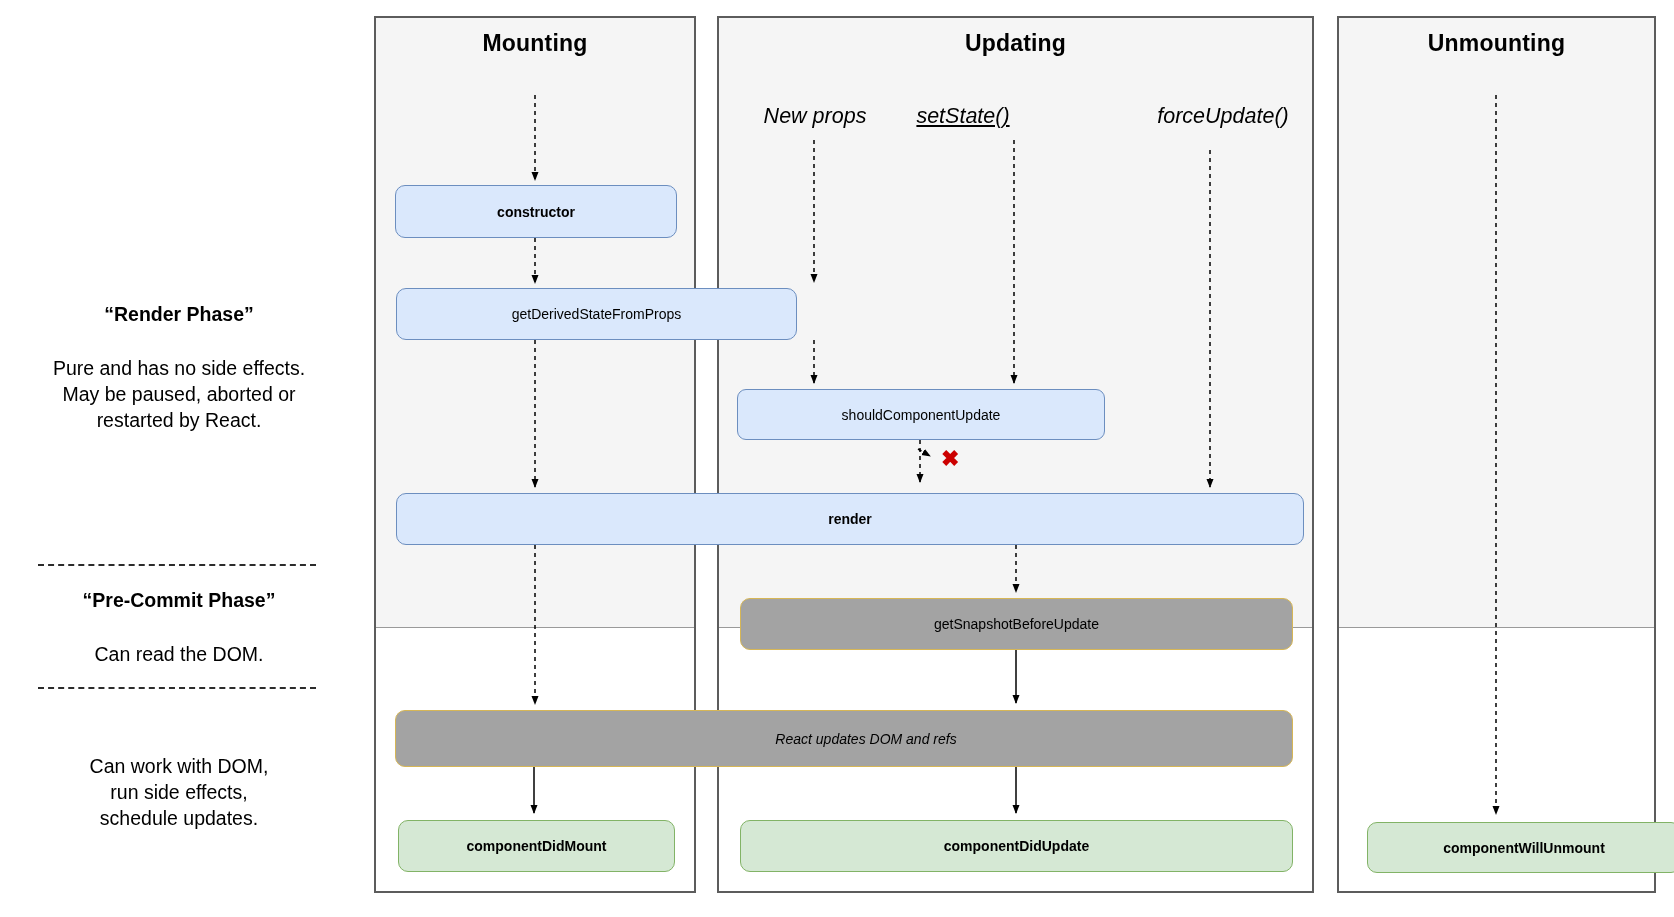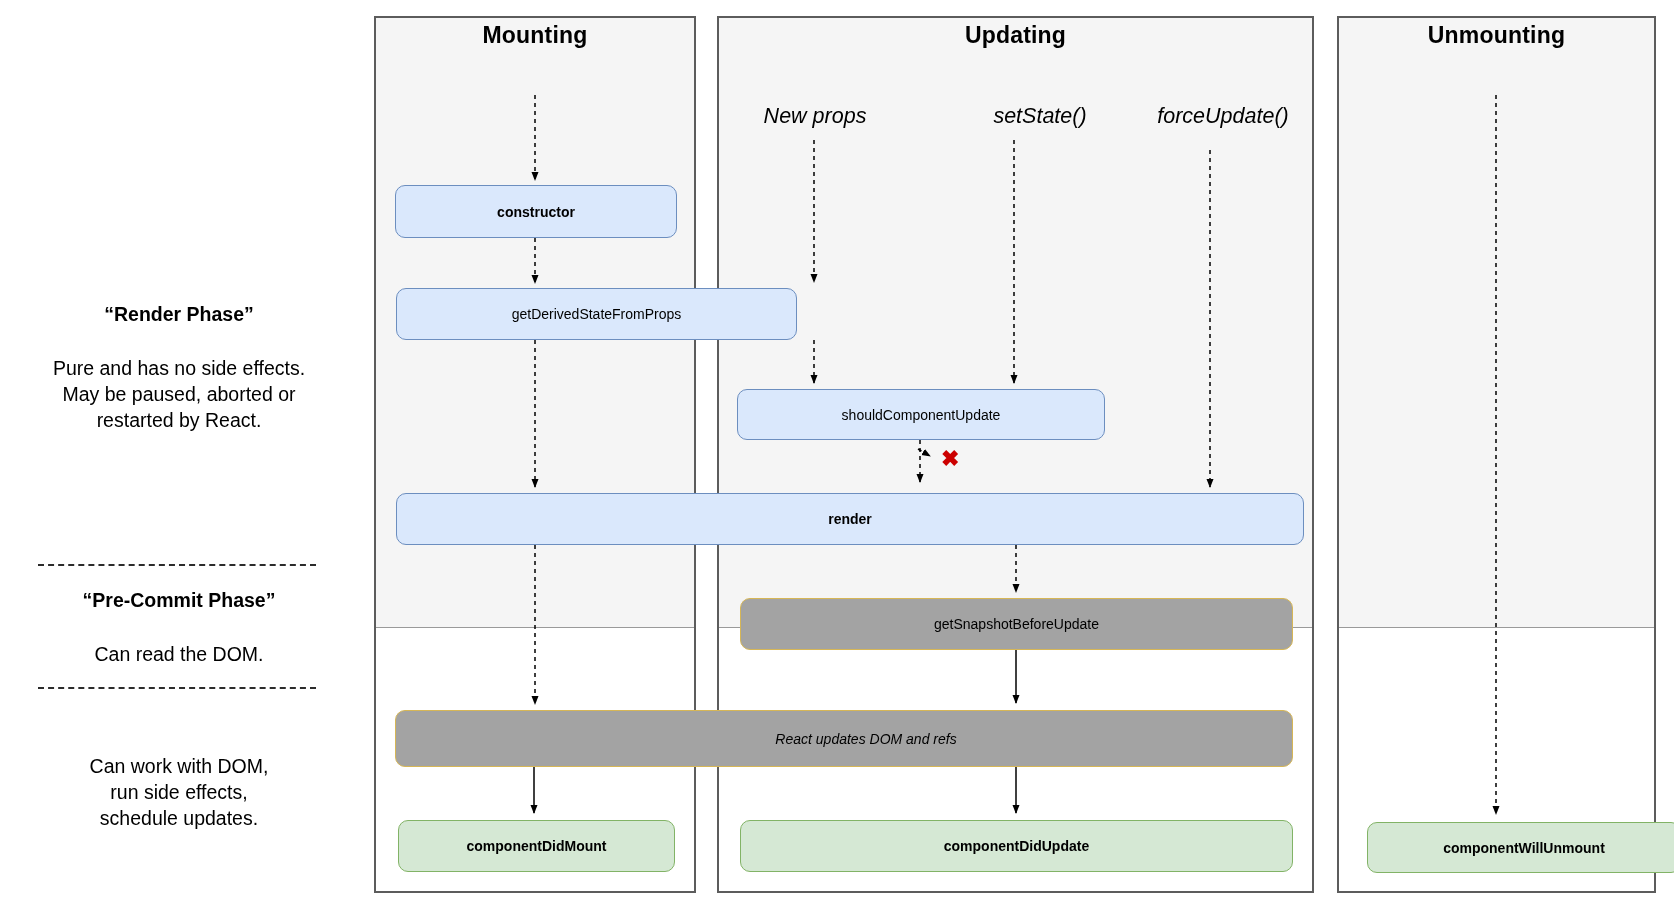--- a/index.html
+++ b/index.html
@@ -10,21 +10,21 @@
   
   .panel{
     position:absolute;top:16px;height:877px;box-sizing:border-box;
     border:2px solid #5c5c5c;background:#ffffff;z-index:1;
   }
   .panel-top{
     position:absolute;top:0;left:0;right:0;height:609px;
     background:#f5f5f5;border-bottom:1px solid #9a9a9a;
   }
   .panel-title{
-    position:absolute;top:4px;left:0;right:0;text-align:center;
+    position:absolute;top:12px;left:0;right:0;text-align:center;
     font-size:23px;font-weight:bold;letter-spacing:.2px;
   }
   
   .box{
     position:absolute;box-sizing:border-box;z-index:3;
     border-radius:10px;border:1px solid;
     display:flex;align-items:center;justify-content:center;
     font-size:14px;text-align:center;
   }
   .blue  {background:#dae8fc;border-color:#6c8ebf;}
@@ -93,21 +93,21 @@
     <div class="panel-top"></div>
     <div class="panel-title">Updating</div>
   </div>
 
   <div class="panel" style="left:1337px;width:319px;">
     <div class="panel-top"></div>
     <div class="panel-title">Unmounting</div>
   </div>
 
   <div class="trigger" style="left:815px;">New props</div>
-  <div class="trigger" style="left:1040px;">setState()</div>
+  <div class="trigger" style="left:963px;text-decoration:underline;">setState()</div>
   <div class="trigger" style="left:1223px;">forceUpdate()</div>
 
   <svg class="arrows" width="1674" height="917" viewBox="0 0 1674 917">
     <defs>
       <marker id="ah" markerWidth="10" markerHeight="8" refX="8" refY="3.5" orient="auto" markerUnits="userSpaceOnUse">
         <path d="M0,0 L9,3.5 L0,7 z" fill="#000"></path>
       </marker>
     </defs>
 
     <line class="dash" x1="535" y1="95" x2="535" y2="180" marker-end="url(#ah)"></line>
@@ -128,21 +128,21 @@
 
     <line class="dash" x1="1496" y1="95" x2="1496" y2="814" marker-end="url(#ah)"></line>
   </svg>
 
   <div class="xmark">✖</div>
 
   <div class="box blue bold" style="left:395px;top:185px;width:282px;height:53px;">constructor</div>
 
   <div class="box blue" style="left:396px;top:288px;width:401px;height:52px;">getDerivedStateFromProps</div>
 
-  <div class="box blue" style="left:737px;top:389px;width:368px;height:51px;">shouldComponentUpdate</div>
+  <div class="box blue" style="left:737px;top:389px;width:368px;height:51px;border-radius:9px;">shouldComponentUpdate</div>
 
   <div class="box blue bold" style="left:396px;top:493px;width:908px;height:52px;">render</div>
 
   <div class="box yellow" style="left:740px;top:598px;width:553px;height:52px;">getSnapshotBeforeUpdate</div>
 
   <div class="box yellow ital" style="left:395px;top:710px;width:898px;height:57px;">React updates DOM and refs</div>
 
   <div class="box green bold" style="left:398px;top:820px;width:277px;height:52px;">componentDidMount</div>
 
   <div class="box green bold" style="left:740px;top:820px;width:553px;height:52px;">componentDidUpdate</div>

